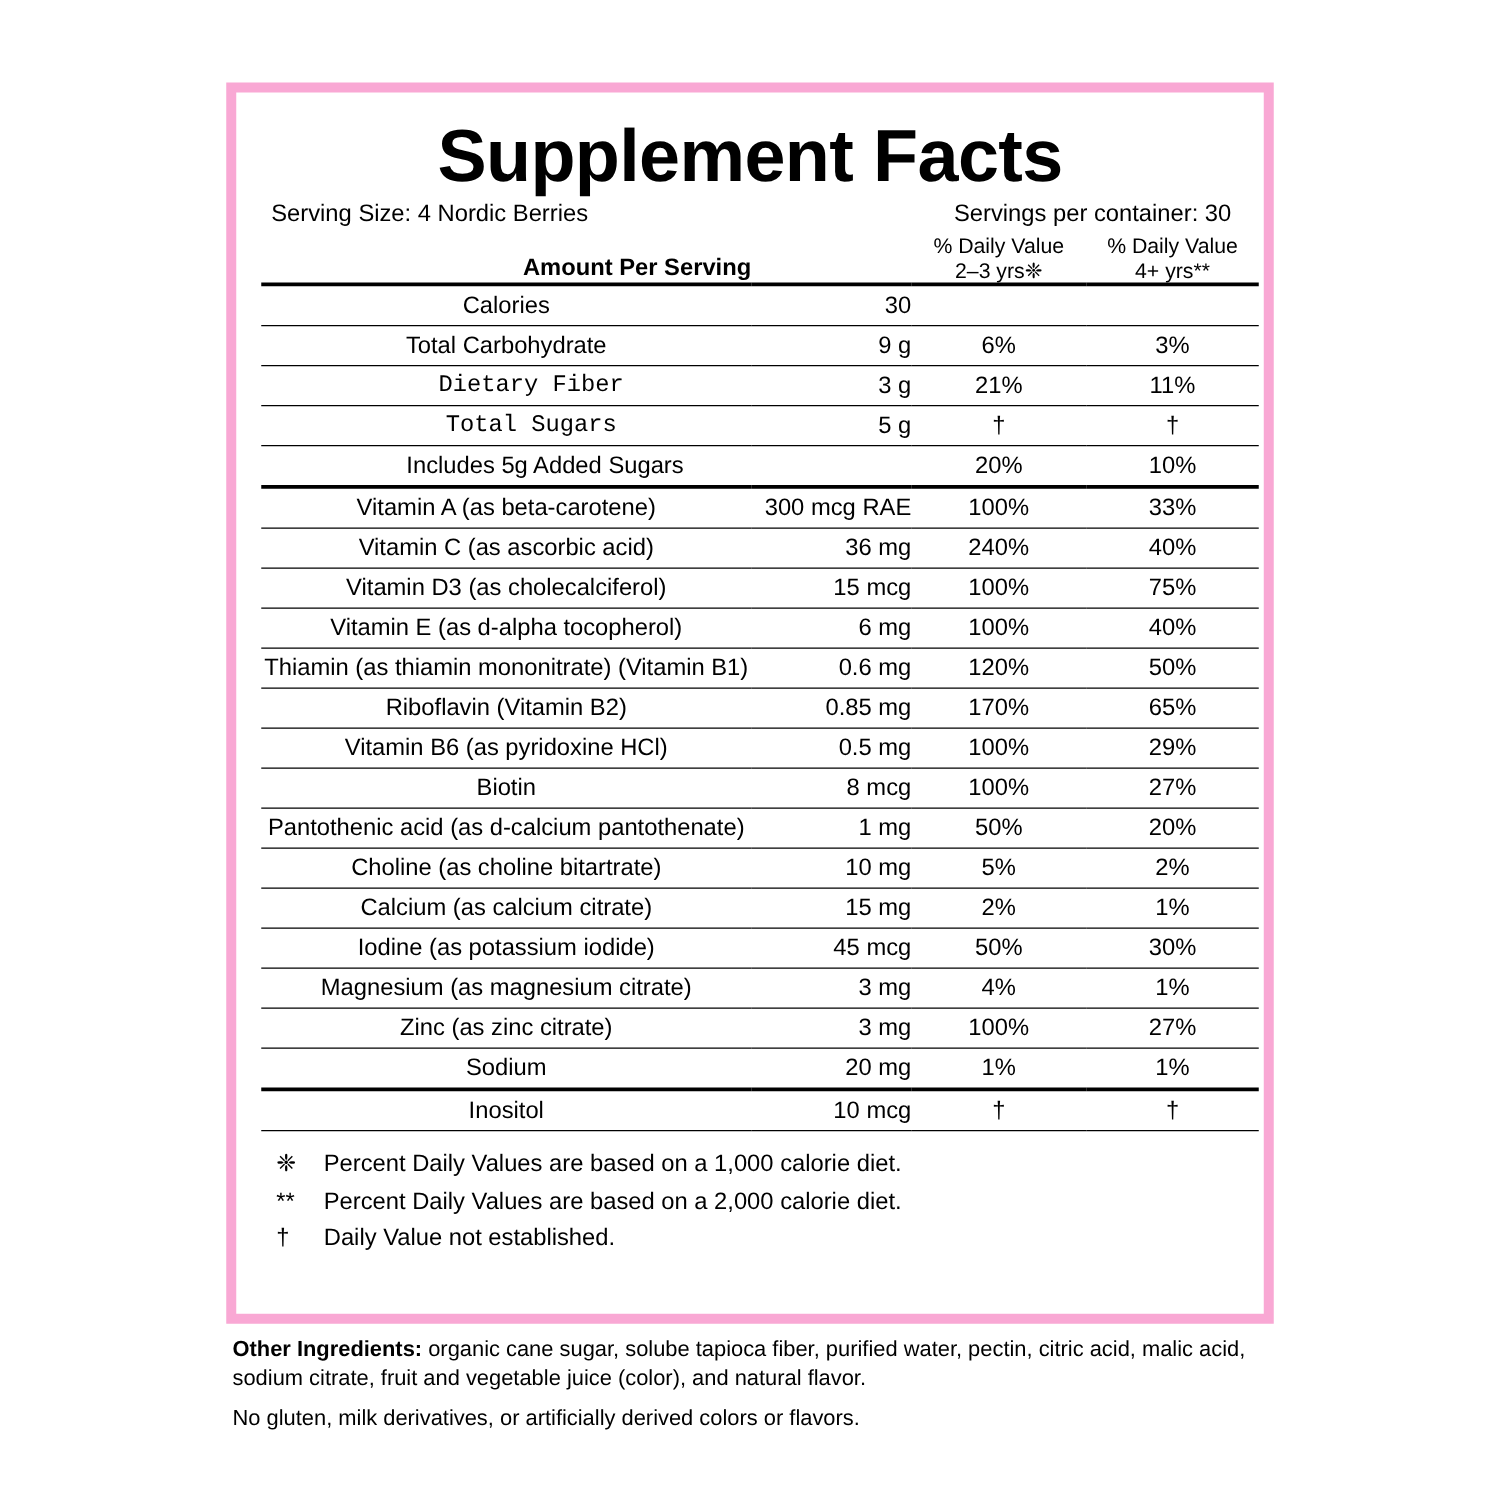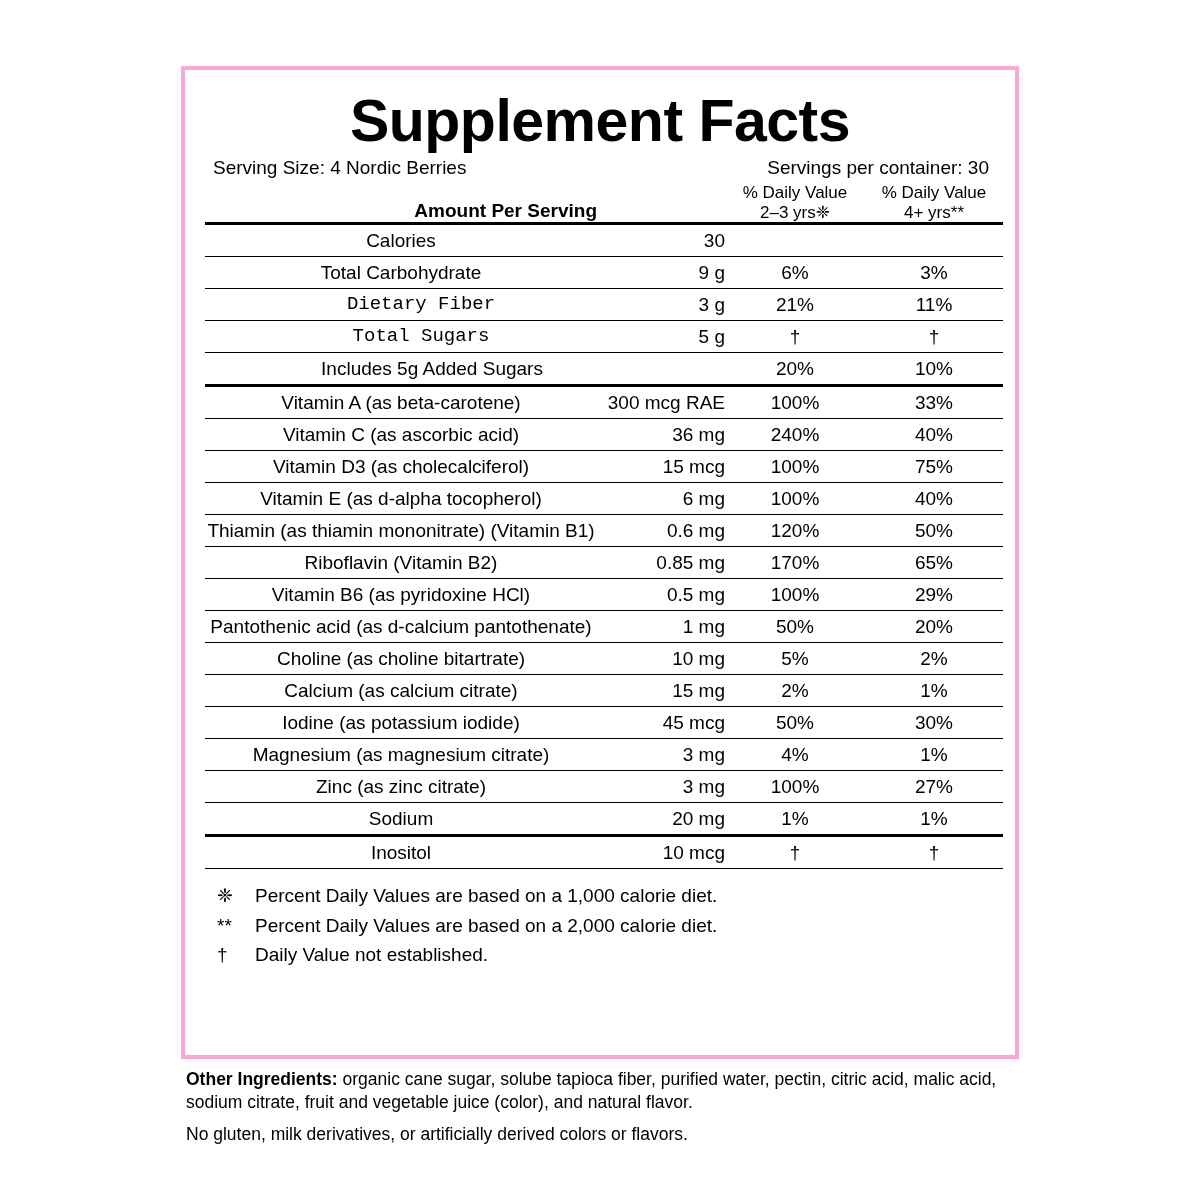--- a/index.html
+++ b/index.html
@@ -19,21 +19,21 @@
     width: 1200px;
     height: 1200px;
     box-sizing: border-box;
   }
   .panel {
     position: absolute;
     left: 181px;
     top: 66px;
     width: 838px;
     height: 993px;
-    border: 4px solid #f9a8d4;
+    border: 8px solid #f9a8d4;
     box-sizing: border-box;
     padding: 10px 20px 0 20px;
   }
   .title {
     font-size: 59px;
     font-weight: bold;
     letter-spacing: -0.5px;
     text-align: center;
     line-height: 1.0;
     margin: 12px 0 6px 0;
@@ -232,20 +232,26 @@
             <td class="dv">170%</td>
             <td class="dv">65%</td>
           </tr>
           <tr class="row thinline">
             <td class="name">Vitamin B6 (as pyridoxine HCl)</td>
             <td class="amt">0.5 mg</td>
             <td class="dv">100%</td>
             <td class="dv">29%</td>
           </tr>
           <tr class="row thinline">
+            <td class="name">Biotin</td>
+            <td class="amt">8 mcg</td>
+            <td class="dv">100%</td>
+            <td class="dv">27%</td>
+          </tr>
+          <tr class="row thinline">
             <td class="name">Pantothenic acid (as d-calcium pantothenate)</td>
             <td class="amt">1 mg</td>
             <td class="dv">50%</td>
             <td class="dv">20%</td>
           </tr>
           <tr class="row thinline">
             <td class="name">Choline (as choline bitartrate)</td>
             <td class="amt">10 mg</td>
             <td class="dv">5%</td>
             <td class="dv">2%</td>

